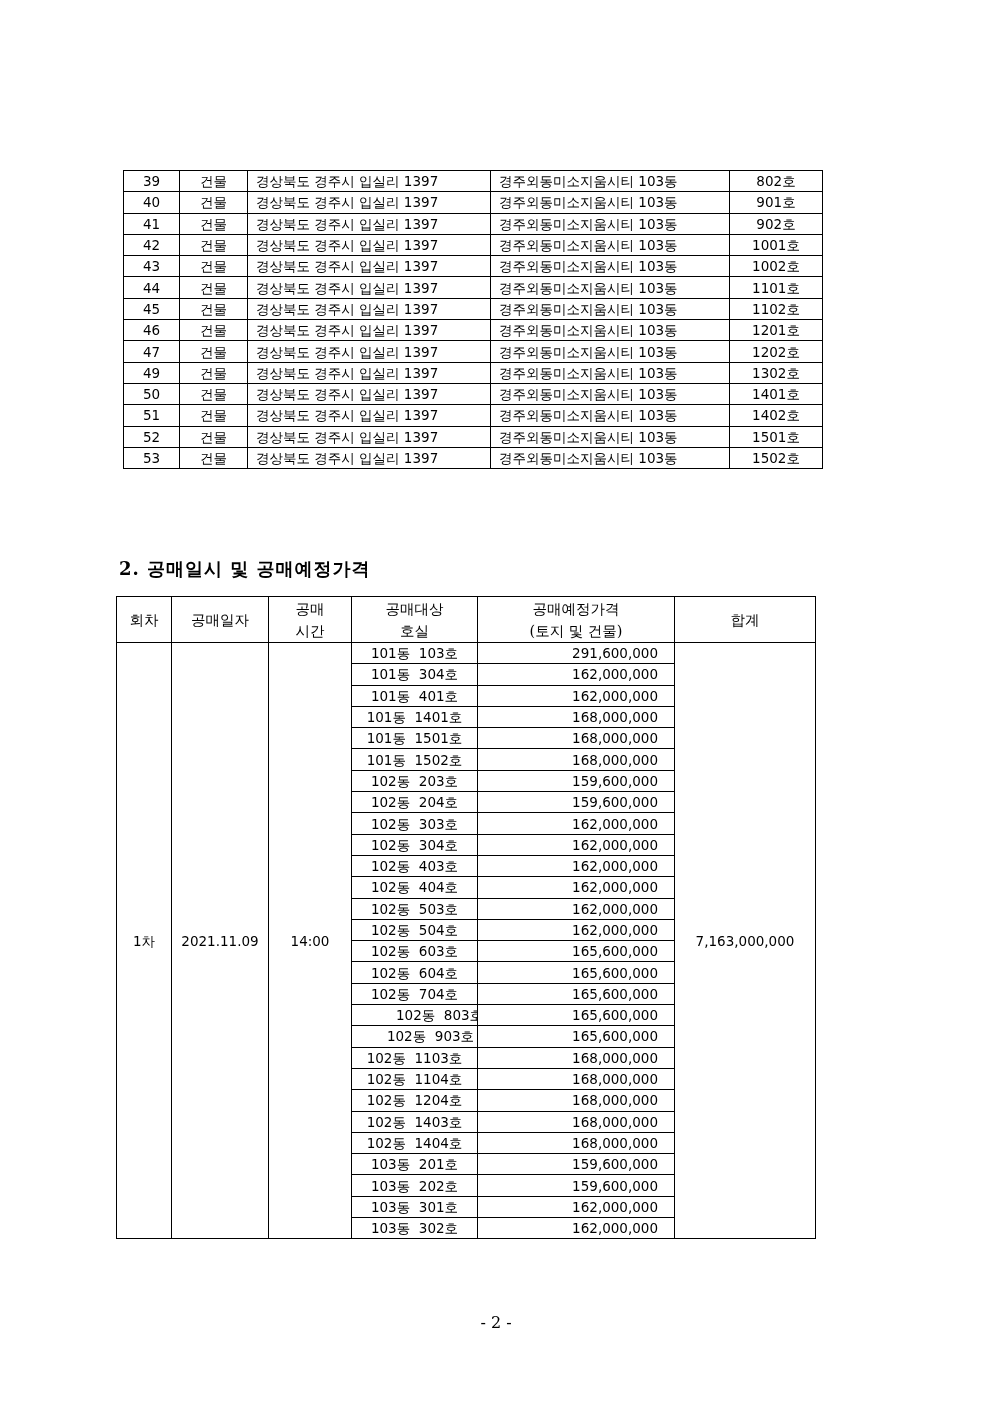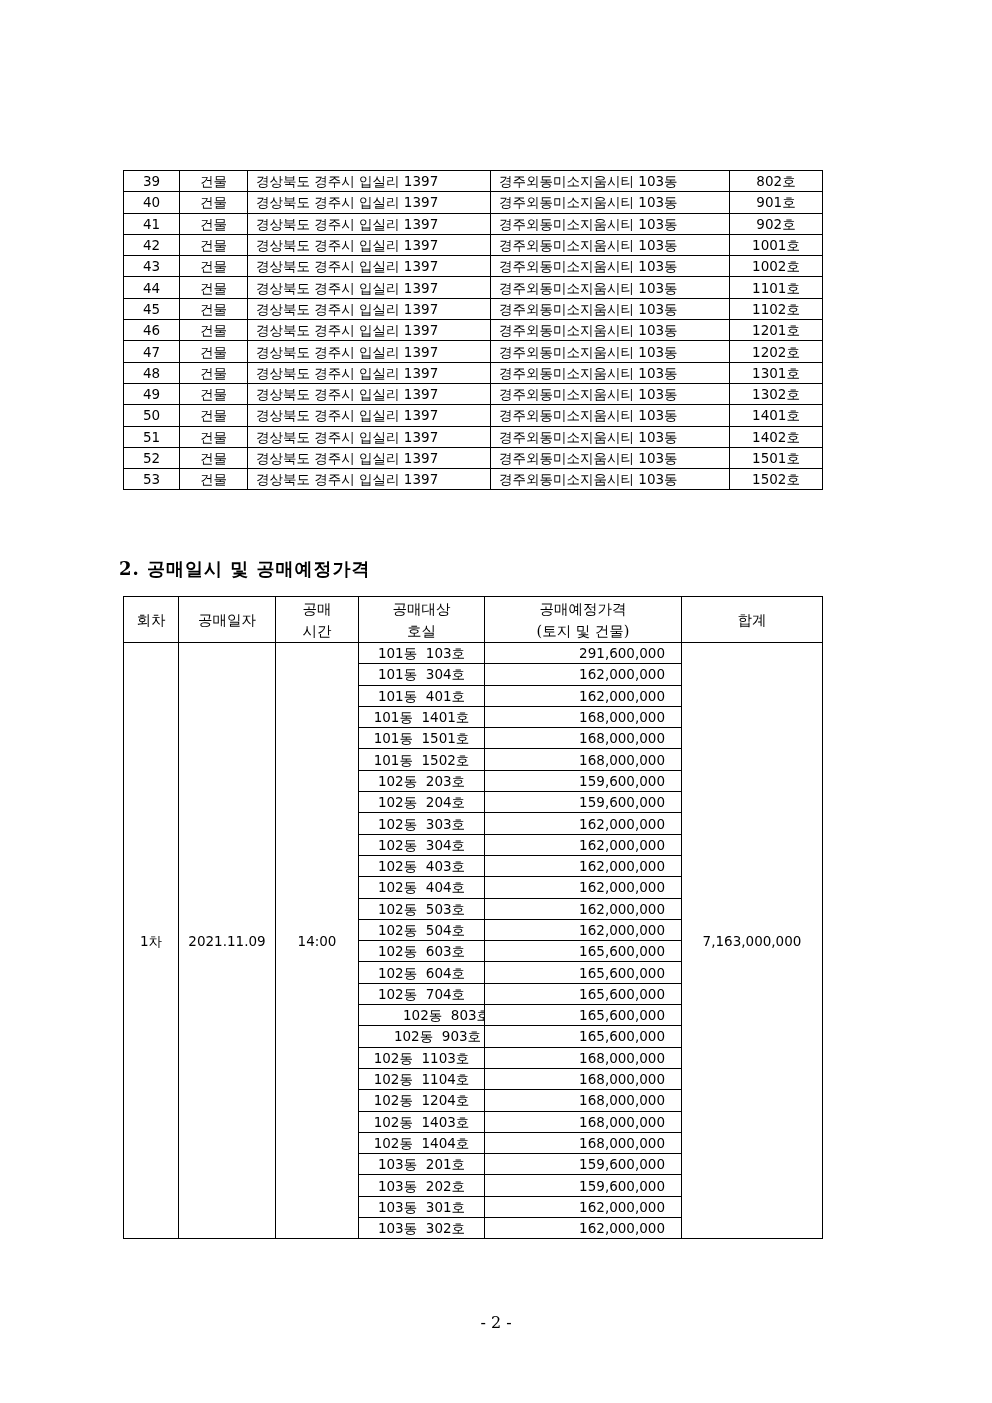--- a/index.html
+++ b/index.html
@@ -4,21 +4,21 @@
 <style>
   html, body { margin: 0; padding: 0; background: #ffffff; }
   body { width: 992px; height: 1403px; position: relative; font-family: "DejaVu Sans", sans-serif; color: #000; }
   table { border-collapse: collapse; position: absolute; table-layout: fixed; }
   td, th { border: 1px solid #000; padding: 0; font-weight: normal; font-size: 13.5px; white-space: nowrap; overflow: hidden; }
   #t1 { left: 123px; top: 170px; width: 699px; }
   #t1 td { height: 20.3px; line-height: 20px; text-align: center; }
   #t1 td.addr { text-align: left; padding-left: 8px; }
   #t1 td.bldg { text-align: left; padding-left: 8px; }
   .sec-title { position: absolute; left: 119px; top: 557px; font-family: "DejaVu Serif", serif; font-size: 18px; font-weight: bold; letter-spacing: 1px; }
-  #t2 { left: 123px; top: 596px; width: 699px; }
+  #t2 { left: 116px; top: 596px; width: 699px; }
   #t2 th { height: 45px; line-height: 22px; text-align: center; font-size: 14.5px; font-family: "DejaVu Serif", serif; }
   #t2 td { height: 20.3px; line-height: 20px; text-align: center; }
   #t2 td.price { text-align: right; padding-right: 16px; }
   #t2 td.merged { vertical-align: middle; }
   .page-num { position: absolute; top: 1313px; left: 0; width: 992px; text-align: center; font-family: "DejaVu Serif", serif; font-size: 16px; }
 </style>
 </head>
 <body>
 
 <table id="t1">
@@ -85,27 +85,20 @@
         <td class="addr">경상북도 경주시 입실리 1397</td>
         <td class="bldg">경주외동미소지움시티 103동</td>
         <td>1201호</td>
       </tr>
       <tr>
         <td>47</td>
         <td>건물</td>
         <td class="addr">경상북도 경주시 입실리 1397</td>
         <td class="bldg">경주외동미소지움시티 103동</td>
         <td>1202호</td>
-      </tr>
-      <tr>
-        <td>48</td>
-        <td>건물</td>
-        <td class="addr">경상북도 경주시 입실리 1397</td>
-        <td class="bldg">경주외동미소지움시티 103동</td>
-        <td>1301호</td>
       </tr>
       <tr>
         <td>49</td>
         <td>건물</td>
         <td class="addr">경상북도 경주시 입실리 1397</td>
         <td class="bldg">경주외동미소지움시티 103동</td>
         <td>1302호</td>
       </tr>
       <tr>
         <td>50</td>

